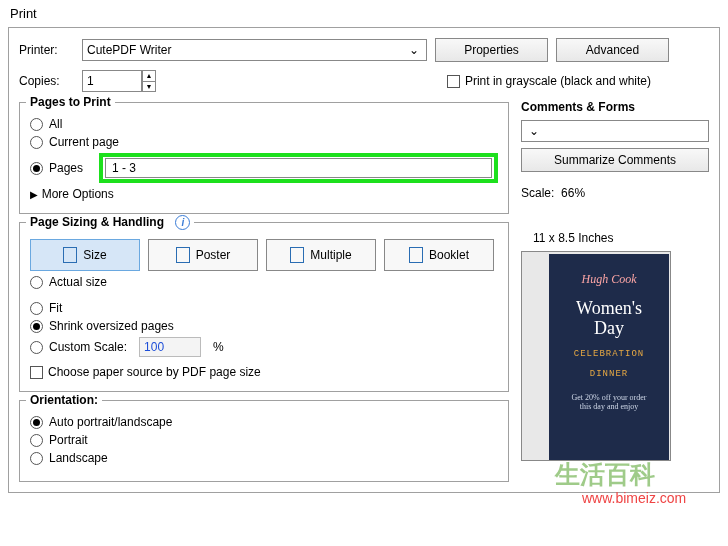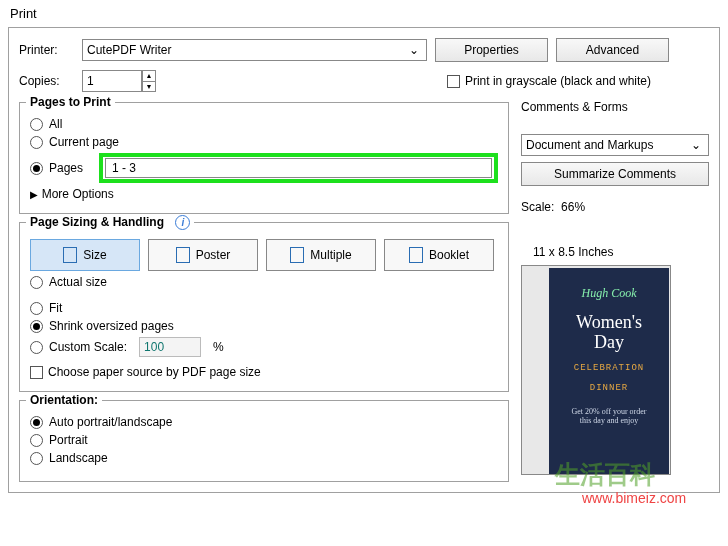--- a/index.html
+++ b/index.html
@@ -28,29 +28,29 @@
     .radio.sel::after { content: ""; width: 7px; height: 7px; background: #000; border-radius: 50%; }
     .pages-highlight { border: 4px solid #1de01d; margin-left: 10px; flex: 1; height: 30px; display: flex; align-items: center; background: #fff; }
     .pages-input { border: 1px solid #888; height: 20px; flex: 1; margin: 0 2px; padding: 0 6px; display:flex; align-items:center; }
     .more-opt { display: flex; align-items: center; gap: 4px; margin-top: 4px; cursor: pointer; }
     .tri { font-size: 10px; }
     .info-icon { width: 15px; height: 15px; border-radius: 50%; border: 1px solid #3a7cd6; color: #3a7cd6; font-style: italic; font-weight: bold; display: inline-flex; align-items: center; justify-content: center; font-size: 10px; margin-left: 8px; }
     .tab-row { display: flex; gap: 8px; margin-top: 6px; }
     .tab-btn { border: 1px solid #888; height: 32px; width: 110px; display: flex; align-items: center; justify-content: center; gap: 6px; cursor: pointer; background: #f8f8f8; }
     .tab-btn.sel { background: #d6e6f7; border: 1px solid #6aa8e0; }
     .icon-sq { width: 14px; height: 16px; border: 1px solid #2a6db3; display: inline-block; position: relative; }
-    .scale-input { width: 62px; height: 20px; border: 1px solid #bbb; background: #f4f4f4; color: #0f766e; display: flex; align-items: center; padding: 0 4px; margin: 0 6px; }
-    .right-col .legend-r { font-weight: normal; margin-bottom: 20px; display: block; }
+    .scale-input { width: 62px; height: 20px; border: 1px solid #bbb; background: #f4f4f4; color: #1d4ed8; display: flex; align-items: center; padding: 0 4px; margin: 0 6px; }
+    .right-col .legend-r { font-weight: bold; margin-bottom: 6px; display: block; }
     .dropdown { border: 1px solid #888; height: 22px; width: 100%; display: flex; align-items: center; justify-content: space-between; padding: 0 4px; background: #fff; margin-bottom: 6px; }
     .btn-full { width: 100%; height: 24px; }
     .scale-lbl { margin-top: 14px; }
     .preview-size { margin-top: 31px; margin-left: 12px; }
     .preview-box { width: 150px; height: 210px; background: #e8e8e8; border: 1px solid #888; margin-top: 6px; overflow: hidden; position: relative; }
     .flyer { position: absolute; top: 2px; left: 27px; width: 120px; height: 206px; background: #1e2b4a; color: #fff; text-align: center; padding-top: 18px; font-family: Georgia, serif; }
-    .flyer .logo { font-style: italic; color: #86efac; font-size: 12px; margin-bottom: 12px; }
+    .flyer .logo { font-style: italic; color: #fca5a5; font-size: 12px; margin-bottom: 12px; }
     .flyer .h1 { font-size: 18px; line-height: 1.1; }
     .flyer .sub { color: #e6a843; font-size: 9px; letter-spacing: 1px; margin-top: 10px; font-family: Liberation Mono, monospace; }
     .flyer .small { font-size: 8px; margin-top: 14px; color: #cdd6e6; }
     .watermark { position: absolute; bottom: 55px; left: 555px; font-size: 25px; color: rgba(80,160,40,0.55); font-weight: bold; }
     .wm-url { position: absolute; bottom: 40px; left: 582px; font-size: 14px; color: #ef4444; }
   </style>
 </head>
 <body>
 
 <div class="title">Print</div>
@@ -171,21 +171,20 @@
           <div class="radio"></div>
           <span>Landscape</span>
         </div>
       </div>
 
     </div>
 
     <div class="right-col">
       <span class="legend-r">Comments &amp; Forms</span>
       <div class="dropdown">
-        <span>Document and Markups</span>
         <span class="chev">⌄</span>
       </div>
       <div class="btn btn-full">Summarize Comments</div>
 
       <div class="scale-lbl">
         <span>Scale:</span>
         &nbsp;<span>66%</span>
       </div>
 
       <div class="preview-size">11 x 8.5 Inches</div>

